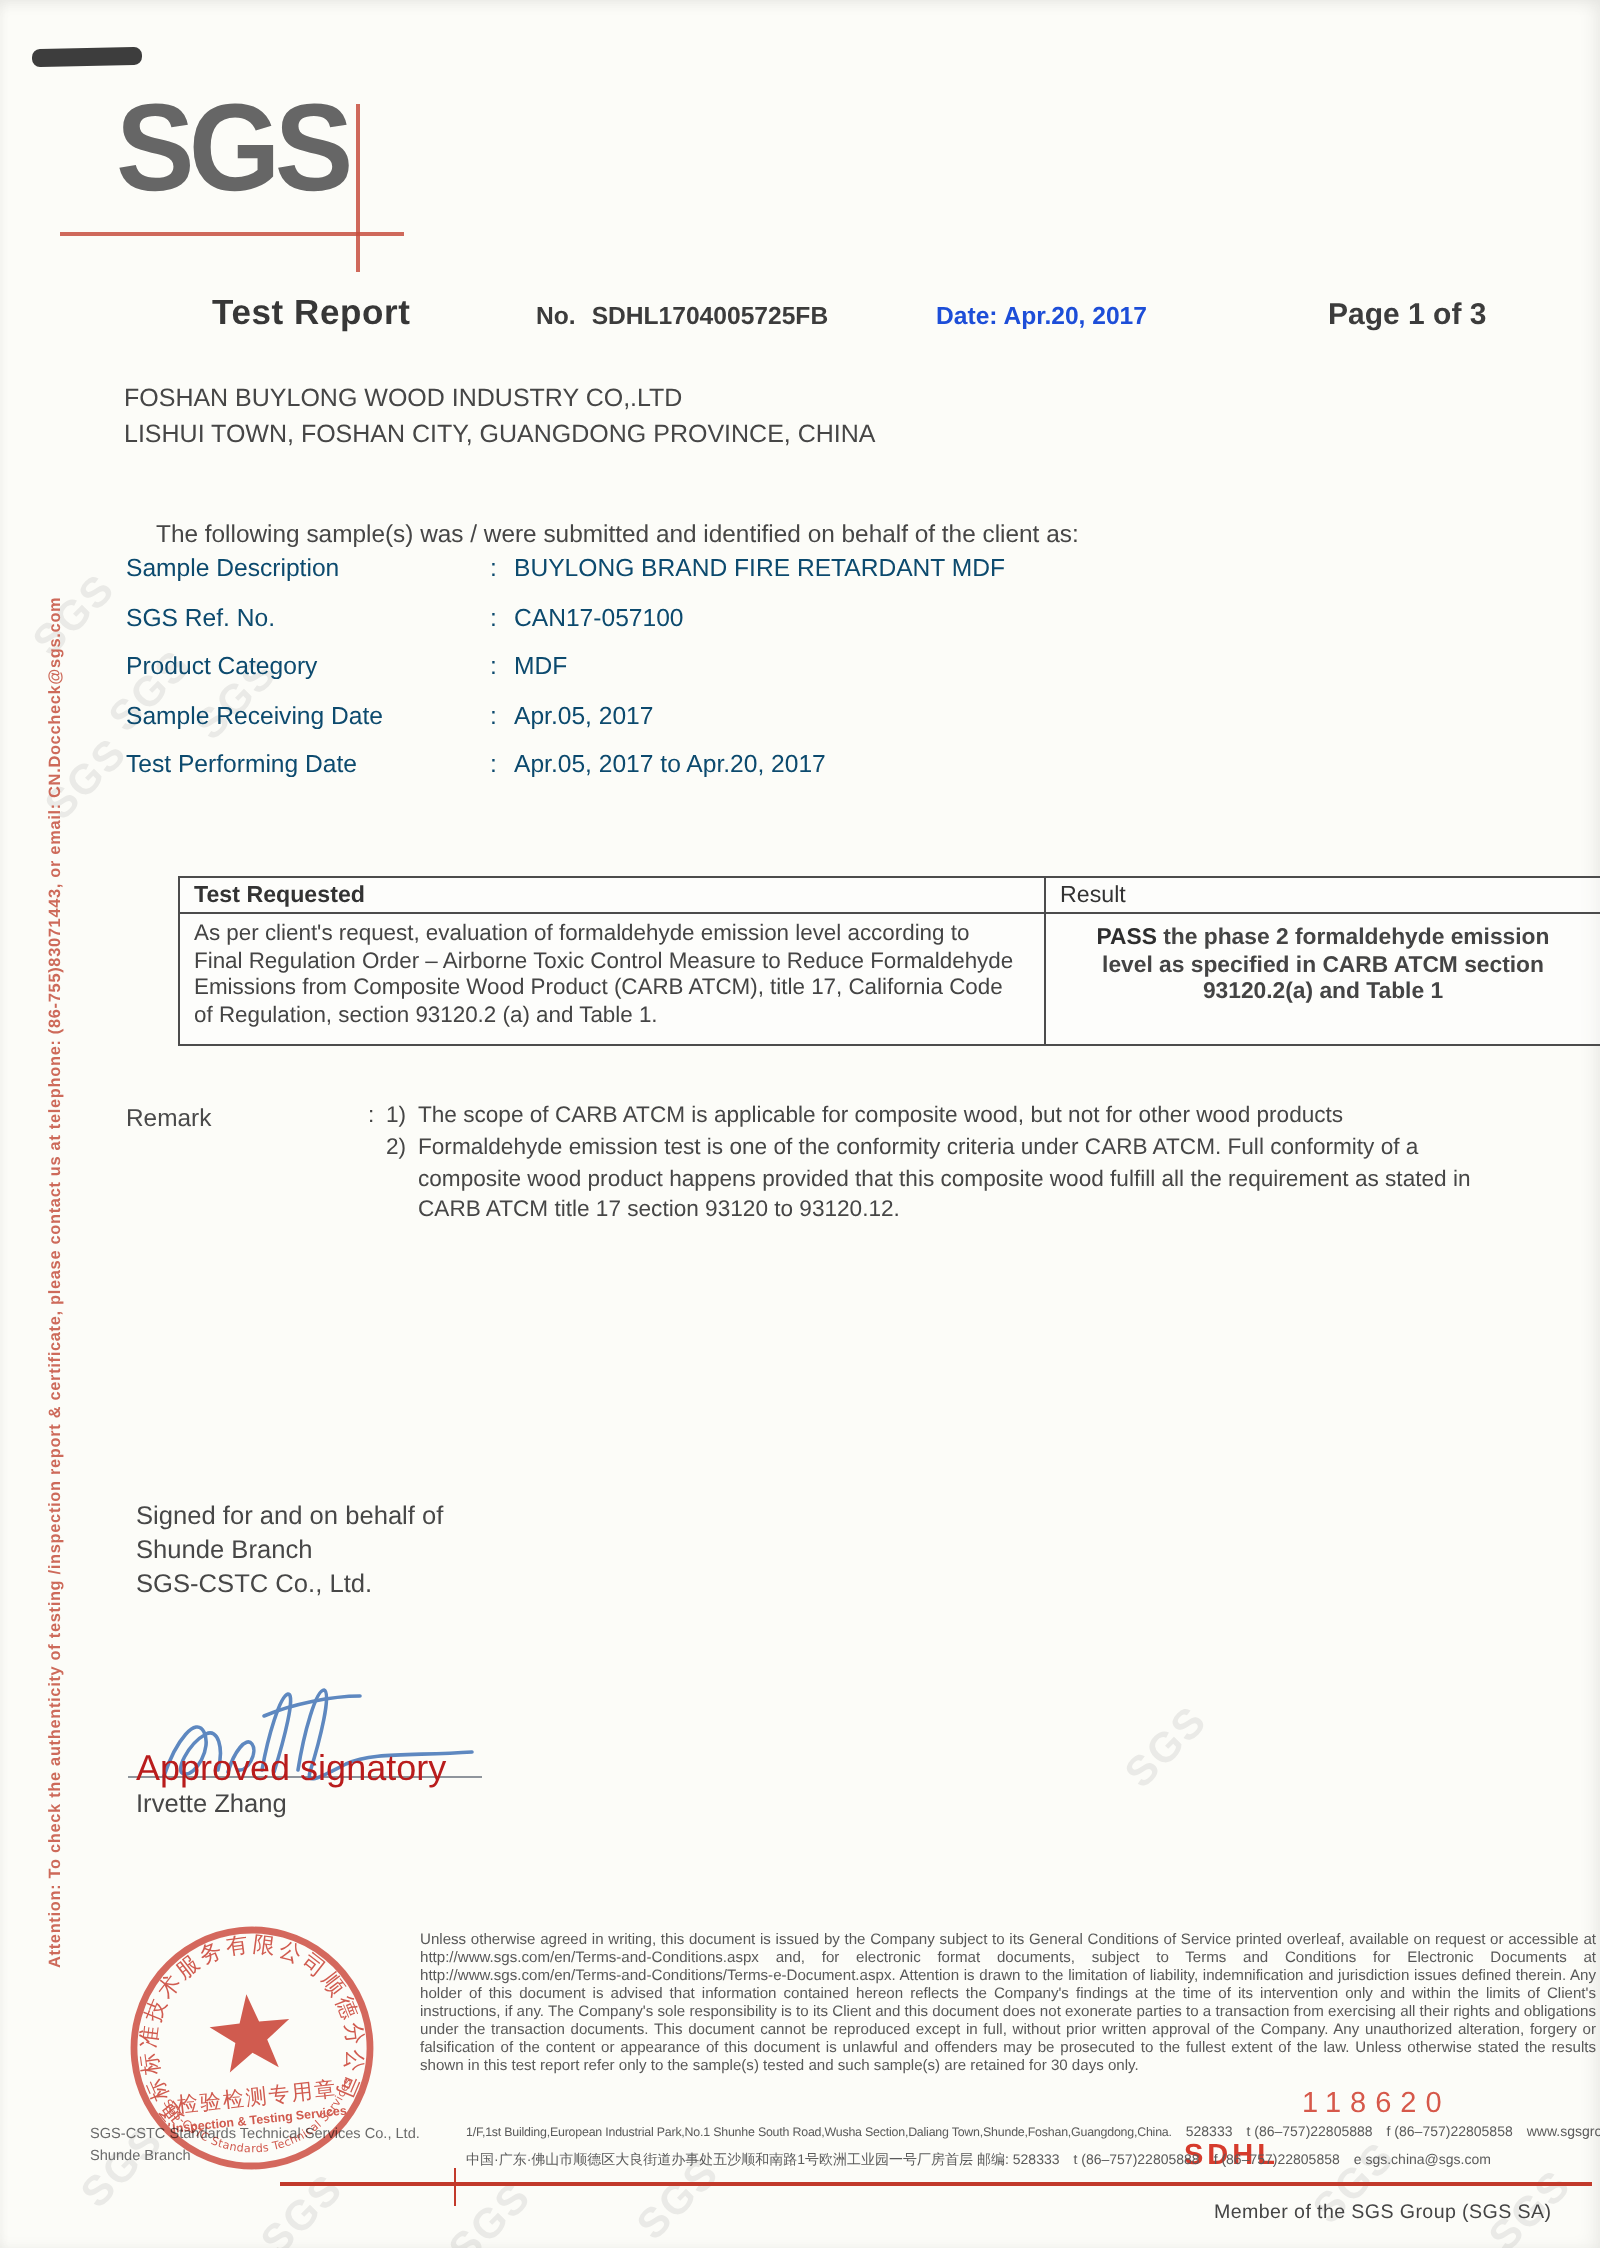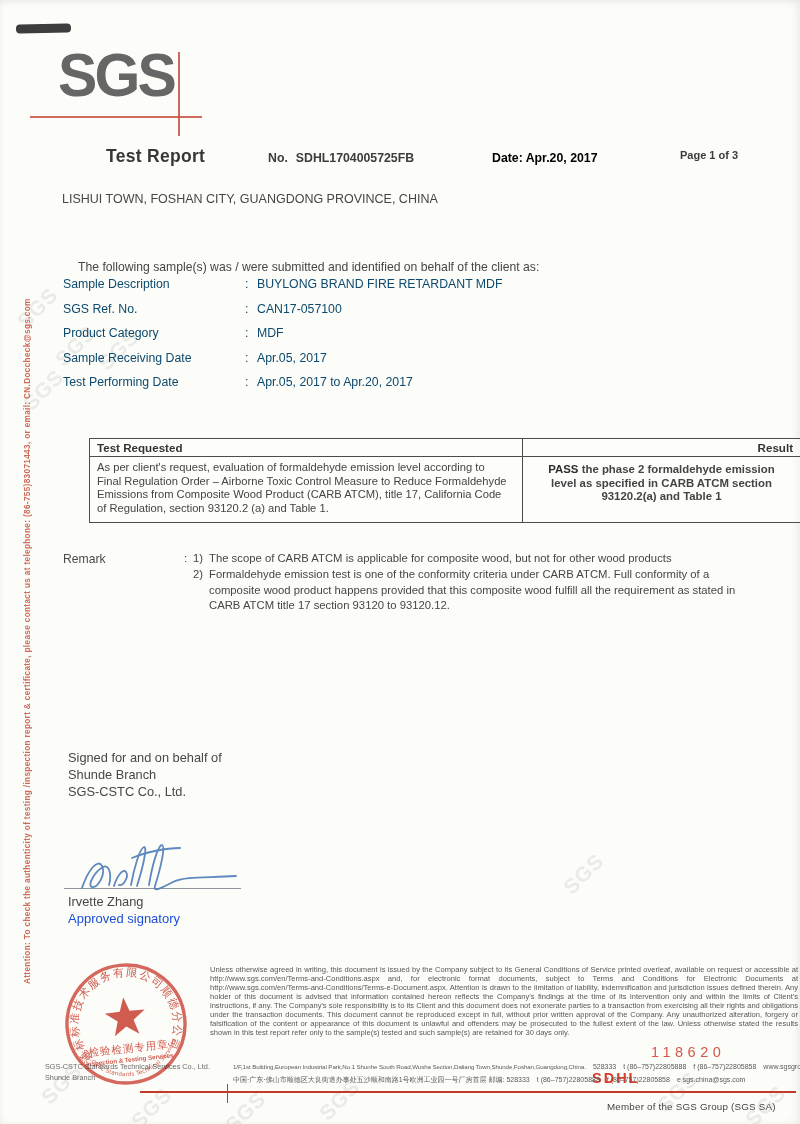--- a/index.html
+++ b/index.html
@@ -14,52 +14,52 @@
   
   .scan-bar{left:16px;top:24px;width:55px;height:9px;background:#3d3d3d;border-radius:4px;transform:rotate(-1.2deg);}
   
   .logo{left:58px;top:44px;font-size:62px;font-weight:bold;color:#666;letter-spacing:-3px;transform:scaleX(.95);transform-origin:left top;line-height:1;}
   .logo-vline{left:178px;top:52px;width:1.5px;height:84px;background:#c74f3f;opacity:.85;}
   .logo-hline{left:30px;top:116px;width:172px;height:1.5px;background:#c74f3f;opacity:.85;}
   
   .title{left:106px;top:146px;font-size:17.5px;font-weight:bold;color:#373737;letter-spacing:.3px;}
   .hno{left:268px;top:151px;font-size:12.3px;font-weight:bold;color:#3c3c3c;}
   .hno .gap{display:inline-block;width:8px;}
-  .hdate{left:468px;top:151px;font-size:12.3px;font-weight:bold;color:#000000;margin-left:24px;}
-  .hpage{left:680px;top:149px;font-size:11px;font-weight:bold;color:#3c3c3c;}
+  .hdate{left:468px;top:151px;font-size:12.3px;font-weight:bold;color:#1d4ed8;}
+  .hpage{left:664px;top:149px;font-size:15px;font-weight:bold;color:#3c3c3c;}
   
   .client{left:62px;top:190px;font-size:12.5px;line-height:18px;color:#464646;}
   
   .intro{left:62px;top:260px;font-size:12.2px;color:#464646;margin-left:16px;}
   
   .fields{left:63px;top:277px;font-size:12.3px;color:#0c4a6e;}
   .frow{height:24.5px;white-space:nowrap;}
   .flabel{display:inline-block;width:182px;}
   .fcolon{display:inline-block;width:12px;}
   
   .rtable{left:53px;top:438px;width:710px;border:1.4px solid #4c4c4c;background:rgba(255,255,255,.4);margin-left:36px;}
   .rt-row{display:grid;grid-template-columns:432px 1fr;}
   .rt-h1{padding:2px 7px;font-size:11.6px;font-weight:bold;color:#333;border-bottom:1.3px solid #4c4c4c;}
-  .rt-h2{padding:2px 7px;font-size:11.6px;font-weight:bold;color:#333;text-align:right;border-left:1.3px solid #4c4c4c;border-bottom:1.3px solid #4c4c4c;}
+  .rt-h2{padding:2px 7px;font-size:11.6px;font-weight:normal;color:#333;text-align:left;border-left:1.3px solid #4c4c4c;border-bottom:1.3px solid #4c4c4c;}
   .rt-c1{padding:4px 10px 6px 7px;font-size:11.2px;line-height:13.7px;color:#444;}
   .rt-c2{padding:6px 14px;font-size:11.4px;line-height:13.7px;color:#444;text-align:center;border-left:1.3px solid #4c4c4c;font-weight:bold;}
   .rt-c2 b{color:#2e2e2e;}
   
   .remark-label{left:63px;top:552px;font-size:12.2px;color:#4a4a4a;}
   .remark{left:184px;top:551px;width:566px;font-size:11.3px;line-height:15.8px;color:#464646;}
   .r-item{display:flex;}
   .r-colon{width:9px;flex:none;}
   .r-num{width:16px;flex:none;}
   .r-text{flex:1;max-width:528px;}
   
   .signedfor{left:68px;top:749px;font-size:12.8px;line-height:17px;color:#474747;}
   .sig-line{left:64px;top:888px;width:177px;height:1.2px;background:#8f959c;}
   .sig-svg{left:76px;top:838px;}
   .sig-name{left:68px;top:894px;font-size:12.8px;color:#474747;}
-  .sig-role{left:68px;top:911px;font-size:13px;color:#1d4ed8;}
+  .sig-role{left:68px;top:874px;font-size:18px;color:#b91c1c;}
   
   .side-note{left:23px;top:984px;transform:rotate(-90deg);transform-origin:0 0;width:850px;white-space:nowrap;font-size:8.2px;letter-spacing:.35px;color:#cd6a5a;font-weight:bold;}
   
   .wm{font-size:21px;font-weight:bold;color:rgba(130,130,130,.14);transform:rotate(-45deg);letter-spacing:1px;}
   
   .disclaimer{left:210px;top:966px;width:588px;font-size:7.55px;line-height:8.95px;color:#585858;text-align:justify;}
   .code-word{left:592px;top:1050px;font-size:14.5px;font-weight:bold;color:#d63b2c;letter-spacing:2px;margin-top:20px;}
   .code-number{left:651px;top:1044px;font-size:14.5px;color:#d6584a;letter-spacing:4.5px;}
   .f-company{left:45px;top:1062px;font-size:7.3px;line-height:10.5px;color:#6b6b6b;width:185px;}
   .f-rows{left:233px;top:1063px;font-size:7px;color:#5a5a5a;}
@@ -95,20 +95,21 @@
   <div class="abs logo">SGS</div>
   <div class="abs logo-vline"></div>
   <div class="abs logo-hline"></div>
 
   <div class="abs title">Test Report</div>
   <div class="abs hno"><span>No.</span><span class="gap"></span><span>SDHL1704005725FB</span></div>
   <div class="abs hdate">Date: Apr.20, 2017</div>
   <div class="abs hpage">Page 1 of 3</div>
 
   <div class="abs client">
+    <div>FOSHAN BUYLONG WOOD INDUSTRY CO,.LTD</div>
     <div>LISHUI TOWN, FOSHAN CITY, GUANGDONG PROVINCE, CHINA</div>
   </div>
 
   <div class="abs intro">The following sample(s) was / were submitted and identified on behalf of the client as:</div>
 
   <div class="abs fields">
     <div class="frow"><span class="flabel">Sample Description</span><span class="fcolon">:</span><span>BUYLONG BRAND FIRE RETARDANT MDF</span></div>
     <div class="frow"><span class="flabel">SGS Ref. No.</span><span class="fcolon">:</span><span>CAN17-057100</span></div>
     <div class="frow"><span class="flabel">Product Category</span><span class="fcolon">:</span><span>MDF</span></div>
     <div class="frow"><span class="flabel">Sample Receiving Date</span><span class="fcolon">:</span><span>Apr.05, 2017</span></div>

